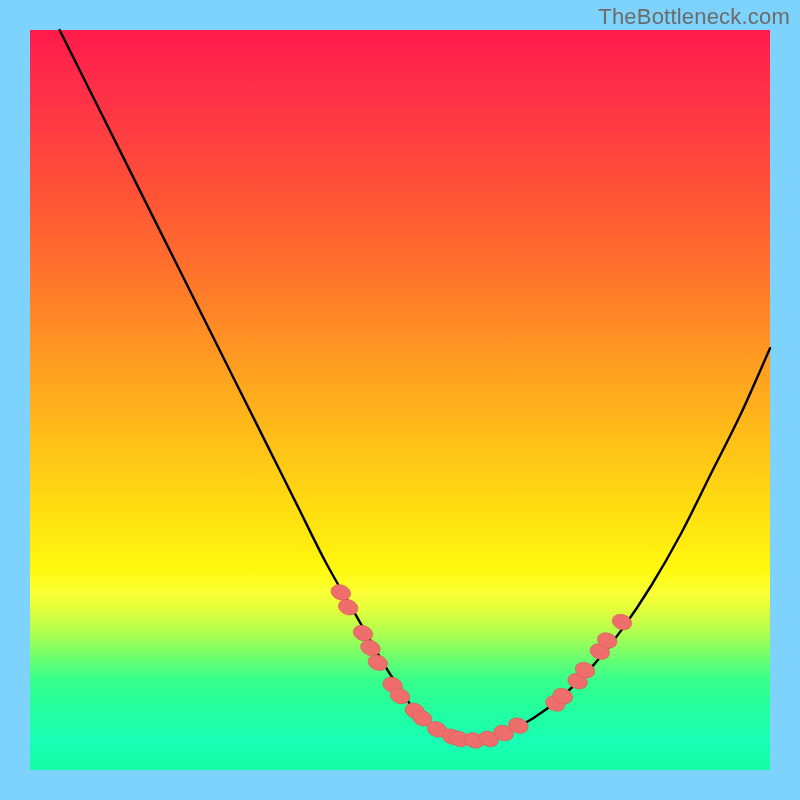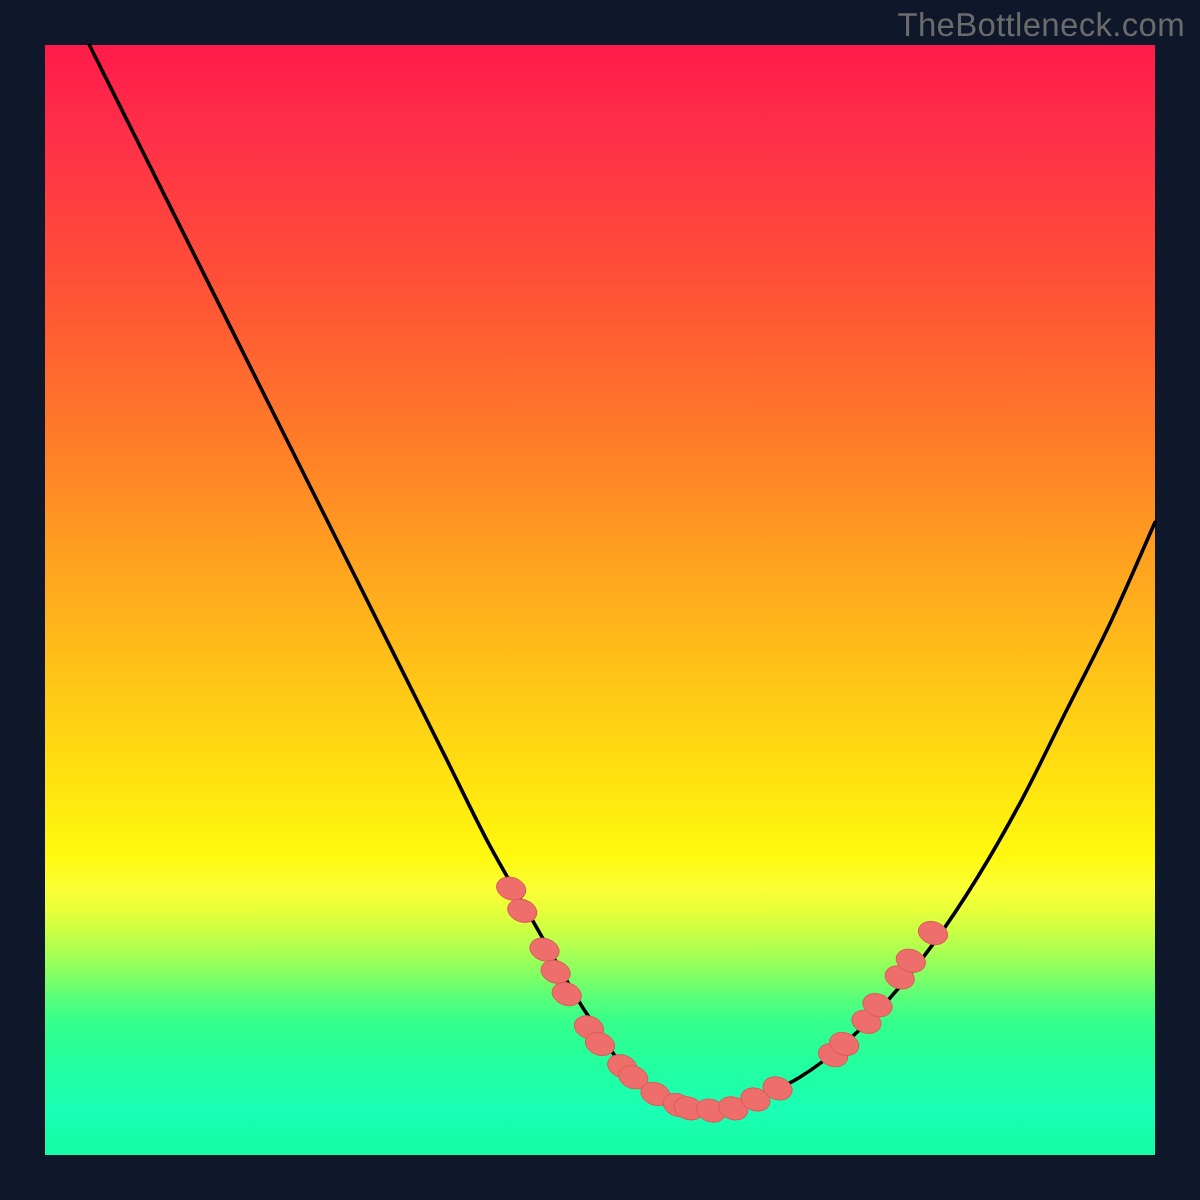--- a/index.html
+++ b/index.html
@@ -10,21 +10,21 @@
     background: #000;
     overflow: hidden;
     font-family: Arial, Helvetica, sans-serif;
   }
   .frame {
     position: absolute;
     left: 0;
     top: 0;
     width: 800px;
     height: 800px;
-    background: #0f172a;
+    background: #7dd3fc;
   }
   .plot {
     position: absolute;
     left: 30px;
     top: 30px;
     width: 740px;
     height: 740px;
     
     background: linear-gradient(
       to bottom,

